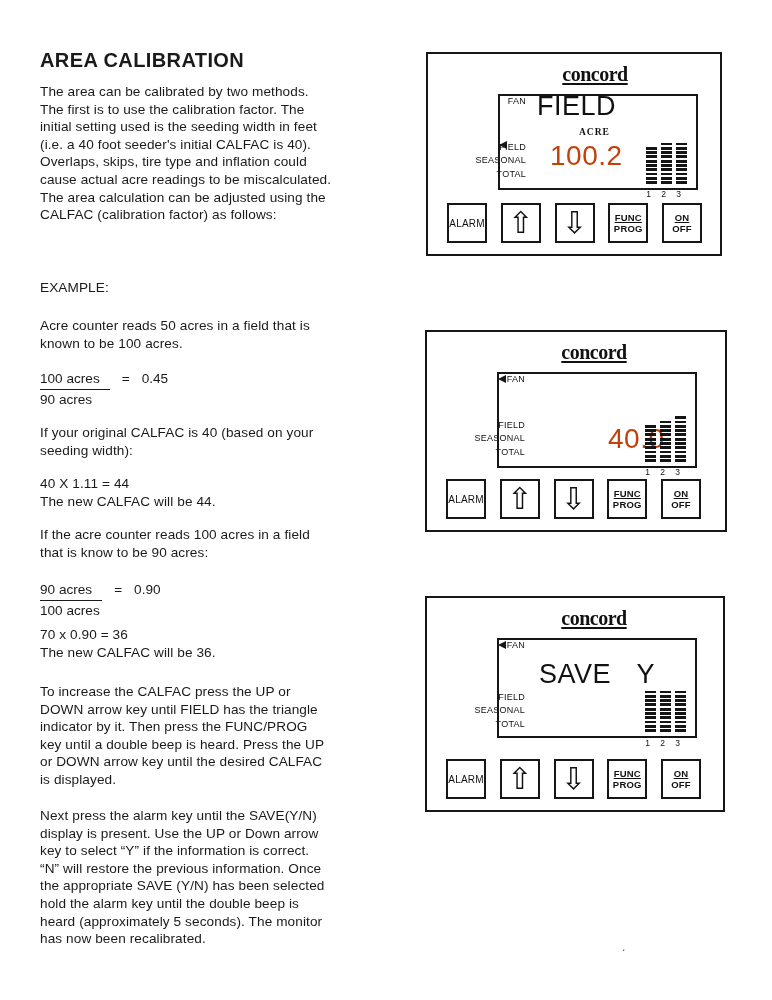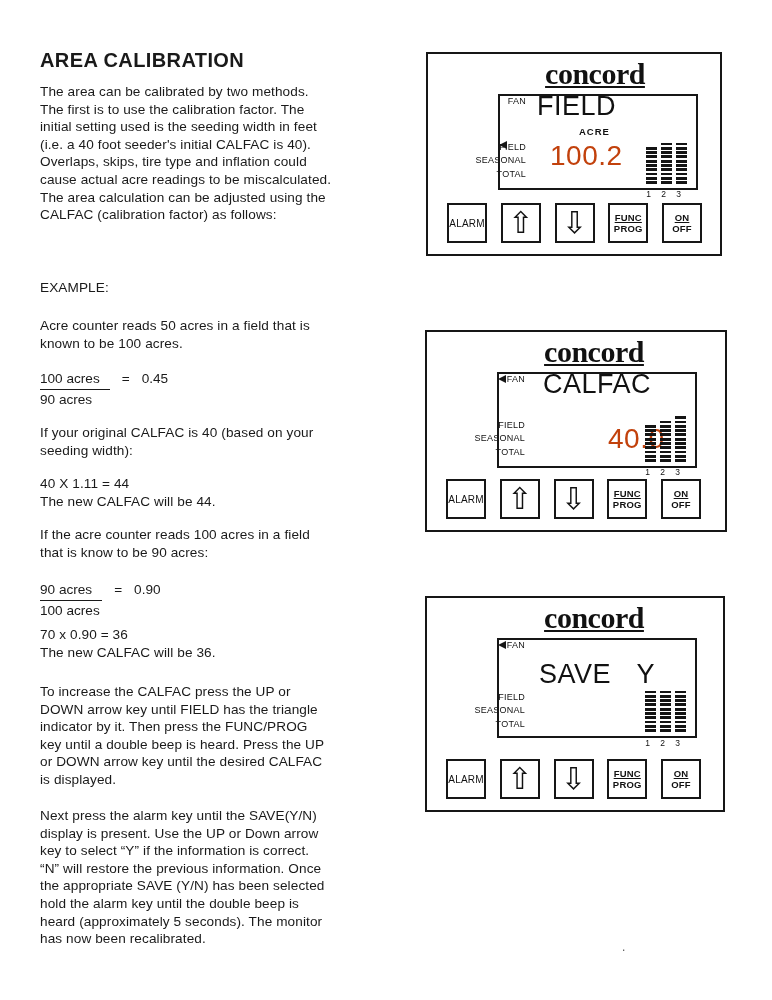--- a/index.html
+++ b/index.html
@@ -27,21 +27,21 @@
 
   
   .panel{position:absolute;border:2px solid #161616;background:#fff;}
   .panel--1{left:426px;top:52px;width:292px;height:200px;}
   .panel--2{left:425px;top:330px;width:298px;height:198px;}
   .panel--3{left:425px;top:596px;width:296px;height:212px;}
 
   .logo{
     position:absolute;top:4px;left:68px;width:198px;text-align:center;
     font-family:"Liberation Serif","DejaVu Serif",serif;
-    font-weight:700;font-size:30px;letter-spacing:-0.5px;line-height:32px;
+    font-weight:700;font-size:20px;letter-spacing:-0.5px;line-height:32px;
     text-decoration:underline;text-decoration-thickness:2px;text-underline-offset:2px;
     color:#111;
   }
   .lcd{position:absolute;left:70px;top:40px;width:196px;height:92px;border:2px solid #161616;}
   .panel--3 .lcd{height:96px;}
 
   .side-label{
     position:absolute;left:0;width:62px;text-align:right;
     font-size:9px;letter-spacing:0.25px;color:#111;line-height:10px;margin-left:36px;
   }
@@ -55,21 +55,21 @@
   }
 
   .lcd-main{
     position:absolute;top:-3px;left:2px;right:2px;text-align:center;
     font-size:27px;line-height:1;letter-spacing:0.5px;color:#111;
   }
   .panel--1 .lcd-main{left:37px;right:auto;text-align:left;}
   .panel--3 .lcd-main{word-spacing:18px;margin-top:24px;}
   .lcd-unit{
     position:absolute;top:31px;left:79px;
-    font-size:9.5px;font-weight:700;letter-spacing:1px;color:#111;line-height:10px;
+    font-size:9.5px;font-weight:700;letter-spacing:1px;color:#111;line-height:10px;font-family:Liberation Serif, serif;
   }
   .lcd-value{position:absolute;font-size:28px;line-height:1;letter-spacing:0.5px;color:#c2410c;margin-left:25px;}
   .panel--1 .lcd-value{left:25px;top:46px;}
   .panel--2 .lcd-value{left:84px;top:51px;}
 
   .bars{position:absolute;right:9px;bottom:4px;display:flex;align-items:flex-end;gap:4px;}
   .bar-col{display:flex;flex-direction:column;gap:1.5px;}
   .bar-seg{width:11px;height:2.8px;background:#141414;}
   .bar-nums{
     position:absolute;left:215px;top:135px;width:41px;
@@ -215,21 +215,20 @@
 </div>
 
 <div class="panel panel--2">
   <div class="logo">concord</div>
   <div class="side-label sl-fan">FAN</div>
   <div class="side-label sl-field">FIELD</div>
   <div class="side-label sl-seasonal">SEASONAL</div>
   <div class="side-label sl-total">TOTAL</div>
   <span class="tri" style="top: 43px;"></span>
   <div class="lcd">
-    <div class="lcd-main">CALFAC</div>
     <div class="lcd-unit"></div>
     <div class="lcd-value">40.0</div>
     <div class="bars">
         <div class="bar-col">
           <div class="bar-seg"></div>
           <div class="bar-seg"></div>
           <div class="bar-seg"></div>
           <div class="bar-seg"></div>
           <div class="bar-seg"></div>
           <div class="bar-seg"></div>

